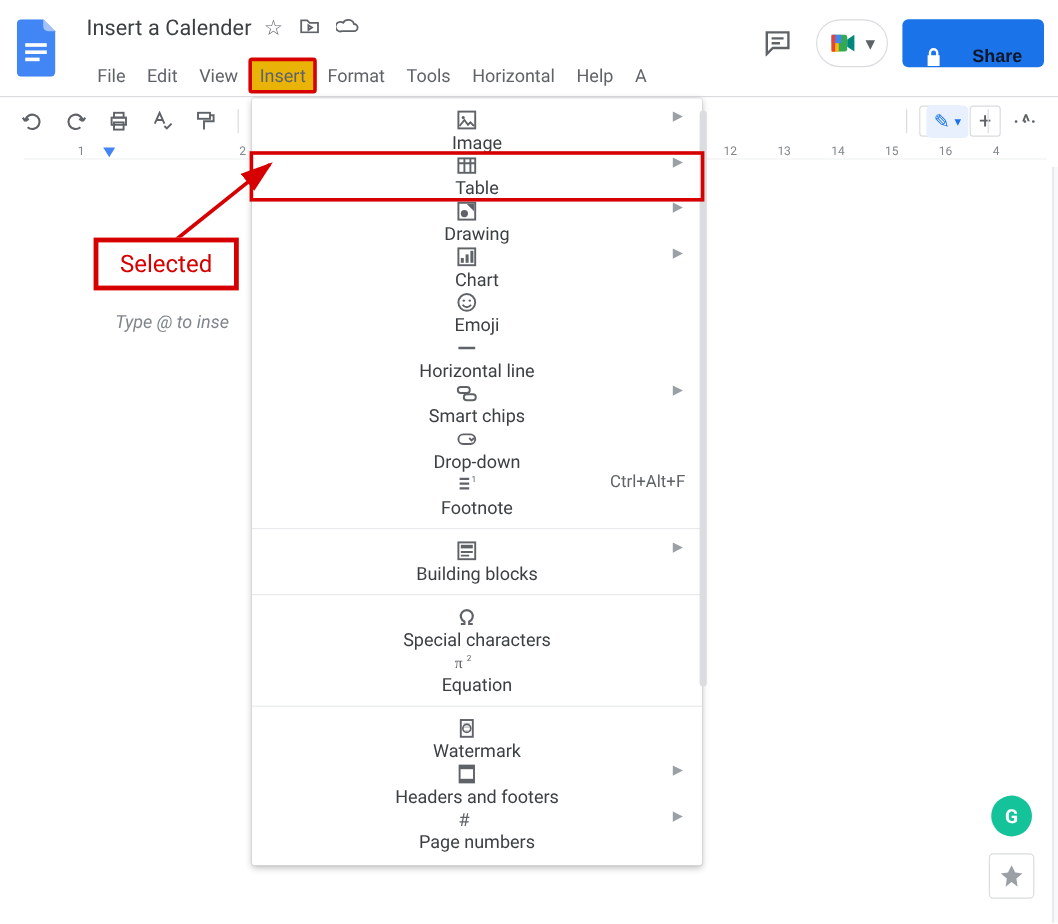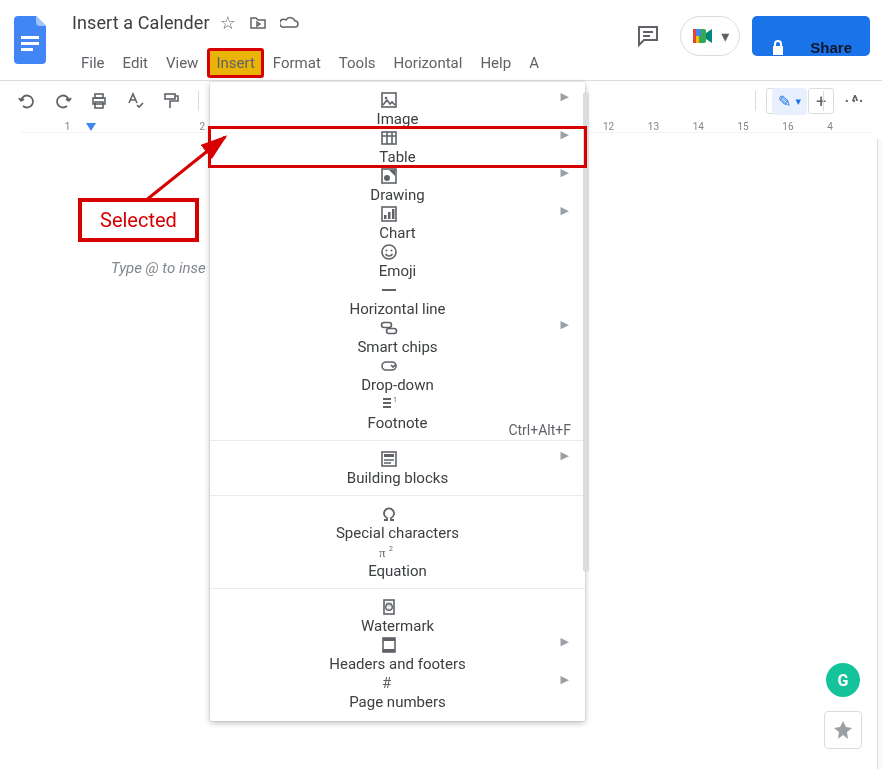--- a/index.html
+++ b/index.html
@@ -108,21 +108,20 @@
   .ruler .marker {
     position:absolute; left:86px; top:2px; width:0;height:0;
     border-left:5px solid transparent; border-right:5px solid transparent; border-top:8px solid #4285f4;
   }
   
   .docarea {
     background:#f8f9fa;
     height: 630px;
     position:relative;
     overflow:hidden;
-    margin-left:15px;
   }
   .page {
     position:absolute; left:0; right:4px; top:0;
     height:700px;
     background:#fff;
     border-right:1px solid #dadce0;
   }
   .placeholder {
     position:absolute; left:96px; top:120px;
     font-style:italic; color:#80868b; font-size:15px;
@@ -146,21 +145,21 @@
     padding: 0 16px;
     font-size:15px; color:#3c4043; cursor:pointer;
     position:relative;
     flex-direction:column;
   }
   .dd-ic { width:20px; height:20px; margin-right:18px; color:#5f6368; display:flex;align-items:center;justify-content:center;}
   .dd-arrow {
     position:absolute; right:16px; color:#9aa0a6; font-size:11px;
   }
   .dd-short {
-    position:absolute; right:14px; color:#5f6368; font-size:14px;margin-top:28px;
+    position:absolute; right:14px; color:#5f6368; font-size:14px;
   }
   .dd-sep { height:1px; background:#e8eaed; margin:8px 0; }
   .dd-item.highlighted {
     outline: 3px solid #d60000;
     outline-offset:-1px;
     z-index:2;
   }
   
   .callout {
     position:absolute; left:66px; top:198px;

